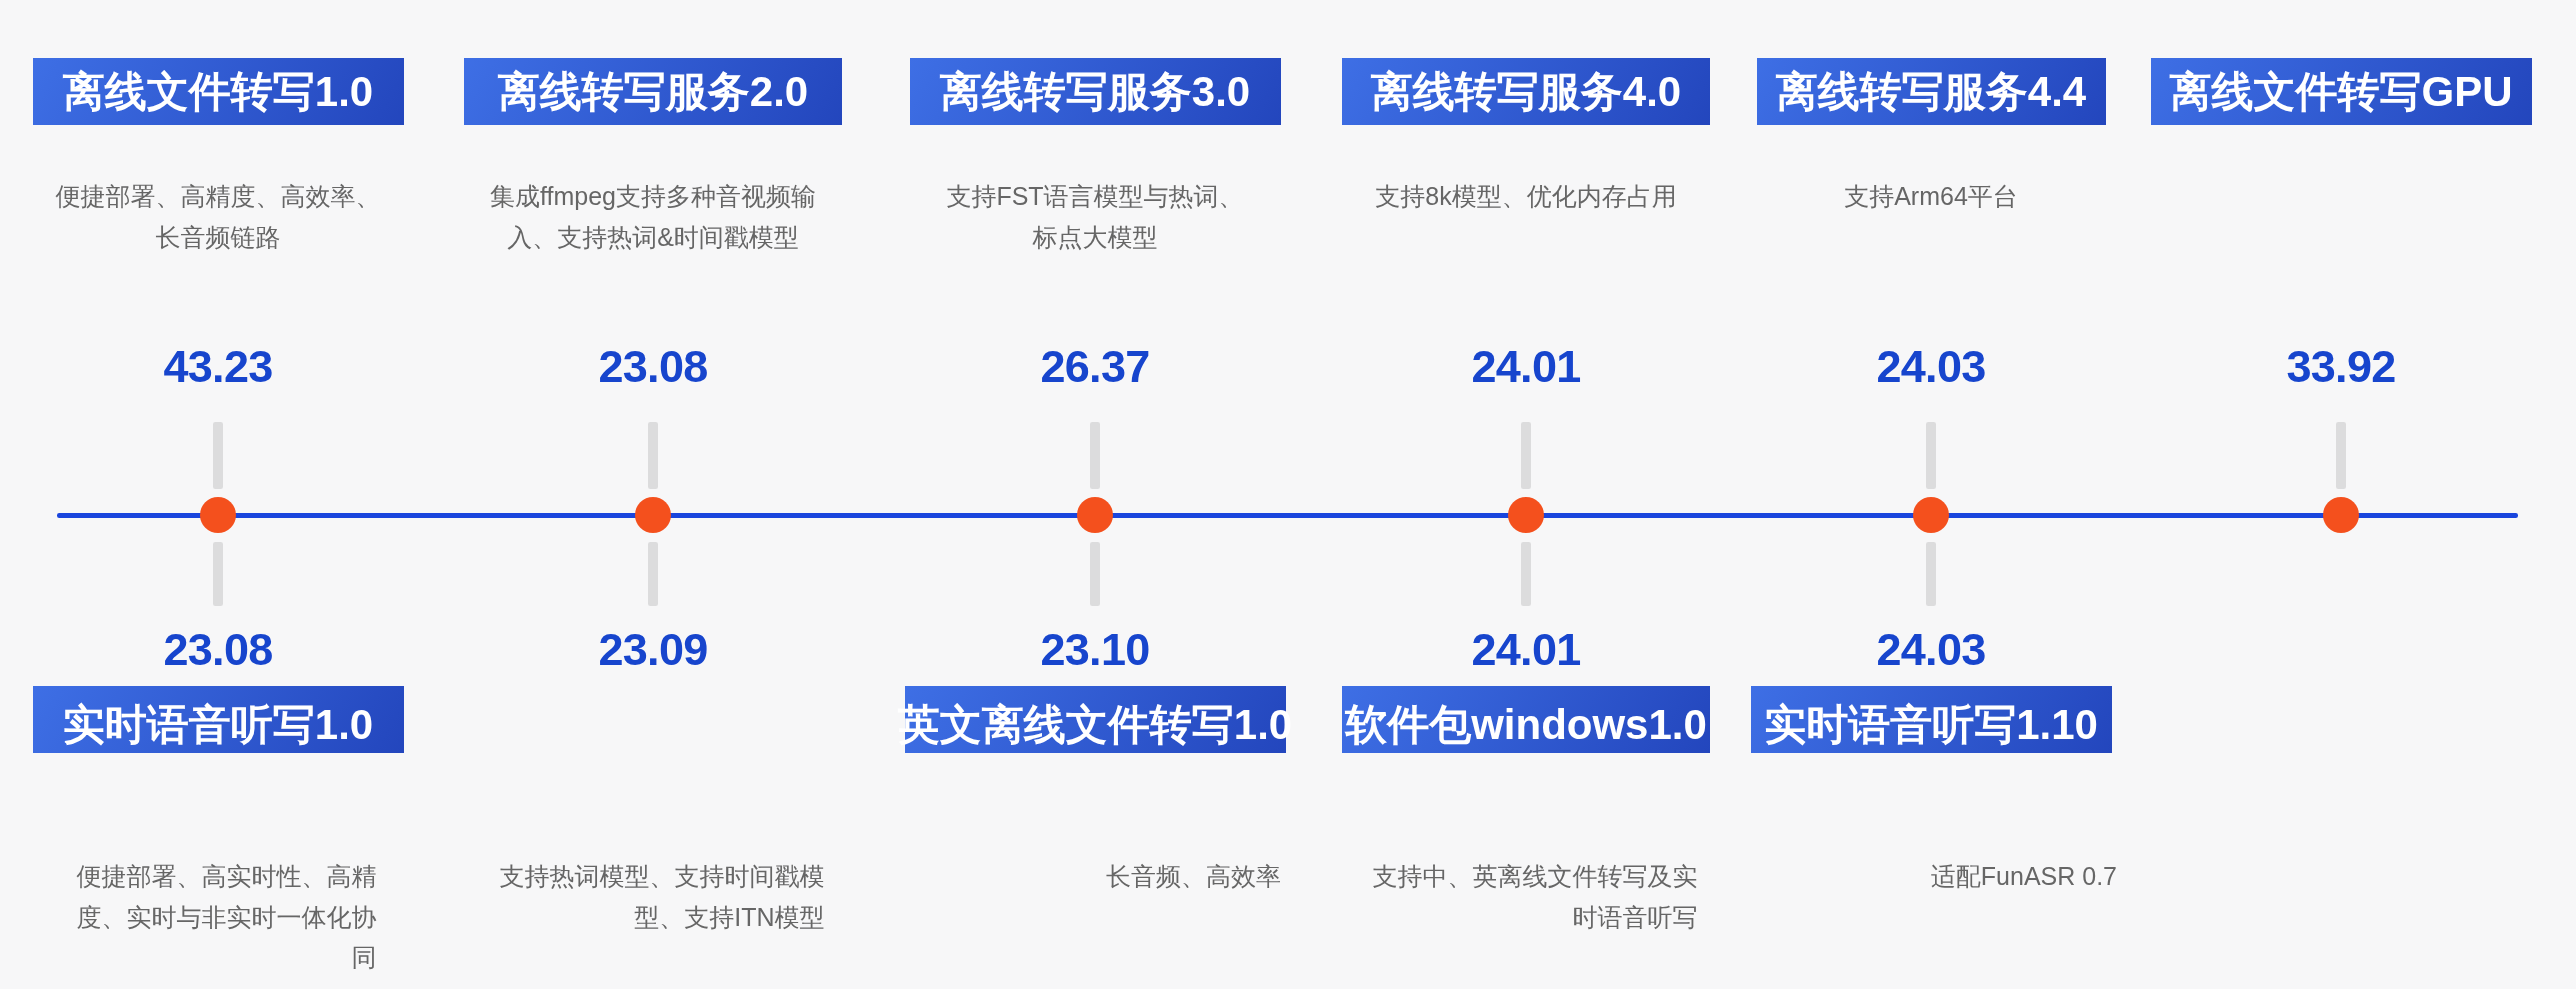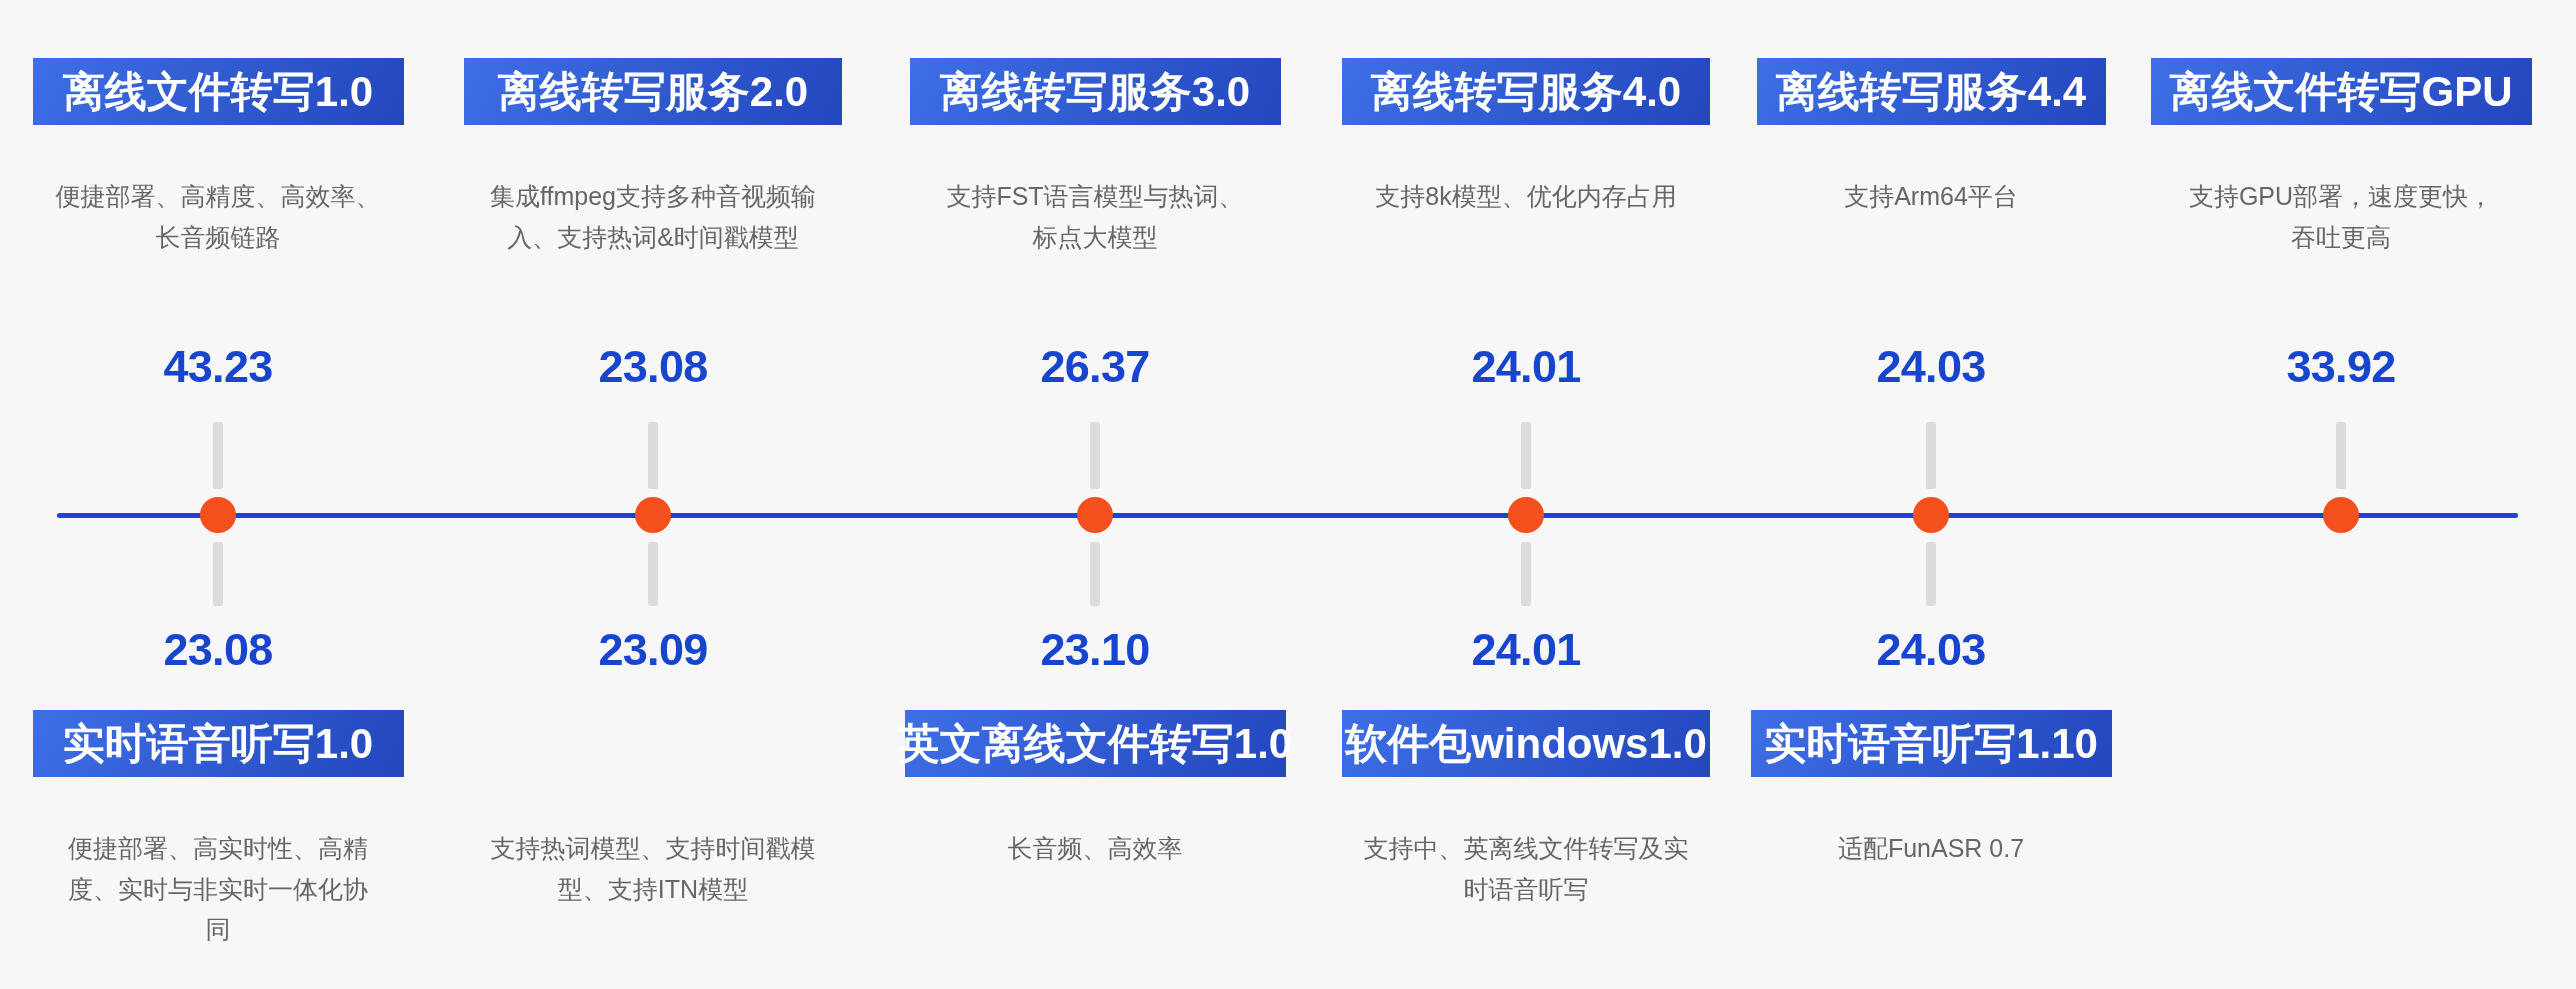--- a/index.html
+++ b/index.html
@@ -29,38 +29,38 @@
     position: absolute;
     height: 67px;
     background: linear-gradient(120deg, #3e6fe5 0%, #2346bd 100%);
     display: flex;
     align-items: center;
     justify-content: center;
     left: calc(var(--cx) - var(--w) / 2);
     width: var(--w);
   }
   .release-box.top-row { top: 58px; }
-  .release-box.bottom-row { top: 710px; }
+  .release-box.bottom-row { top: 686px; align-items: flex-end; }
   .release-title {
     color: #ffffff;
     font-size: 42px;
     font-weight: 700;
     white-space: nowrap;
   }
   .release-desc {
     position: absolute;
     left: calc(var(--cx) - var(--dw) / 2);
     width: var(--dw);
     text-align: center;
     font-size: 25px;
     line-height: 1.62;
     color: #666666;
   }
   .release-desc.top-row { top: 176px; }
-  .release-desc.bottom-row { top: 828px; }
+  .release-desc.bottom-row { top: 856px; text-align: right; }
   .date-label {
     position: absolute;
     left: calc(var(--cx) - 119px);
     width: 238px;
     text-align: center;
     font-size: 45px;
     font-weight: 800;
     color: #1745cd;
     letter-spacing: -0.7px;
   }
@@ -155,19 +155,18 @@
   <div class="tick down" style="--cx:1931px;"></div>
   <div class="date-label bottom-row" style="--cx:1931px;">24.03</div>
   <div class="release-box bottom-row" style="--cx:1931px; --w:361px;">
     <span class="release-title">实时语音听写1.10</span>
   </div>
   <div class="release-desc bottom-row" style="--cx:1931px; --dw:372px;">适配FunASR 0.7</div>
 
   <div class="release-box top-row" style="--cx:2341px; --w:381px;">
     <span class="release-title">离线文件转写GPU</span>
   </div>
-  <div class="release-desc top-row" style="--cx:2341px; --dw:320px;">支持GPU部署，速度更快，吞吐更高</div>
   <div class="date-label top-row" style="--cx:2341px;">33.92</div>
   <div class="tick up" style="--cx:2341px;"></div>
   <div class="timeline-dot" style="--cx:2341px;"></div>
 
 </div>
 
 
 </body></html>

